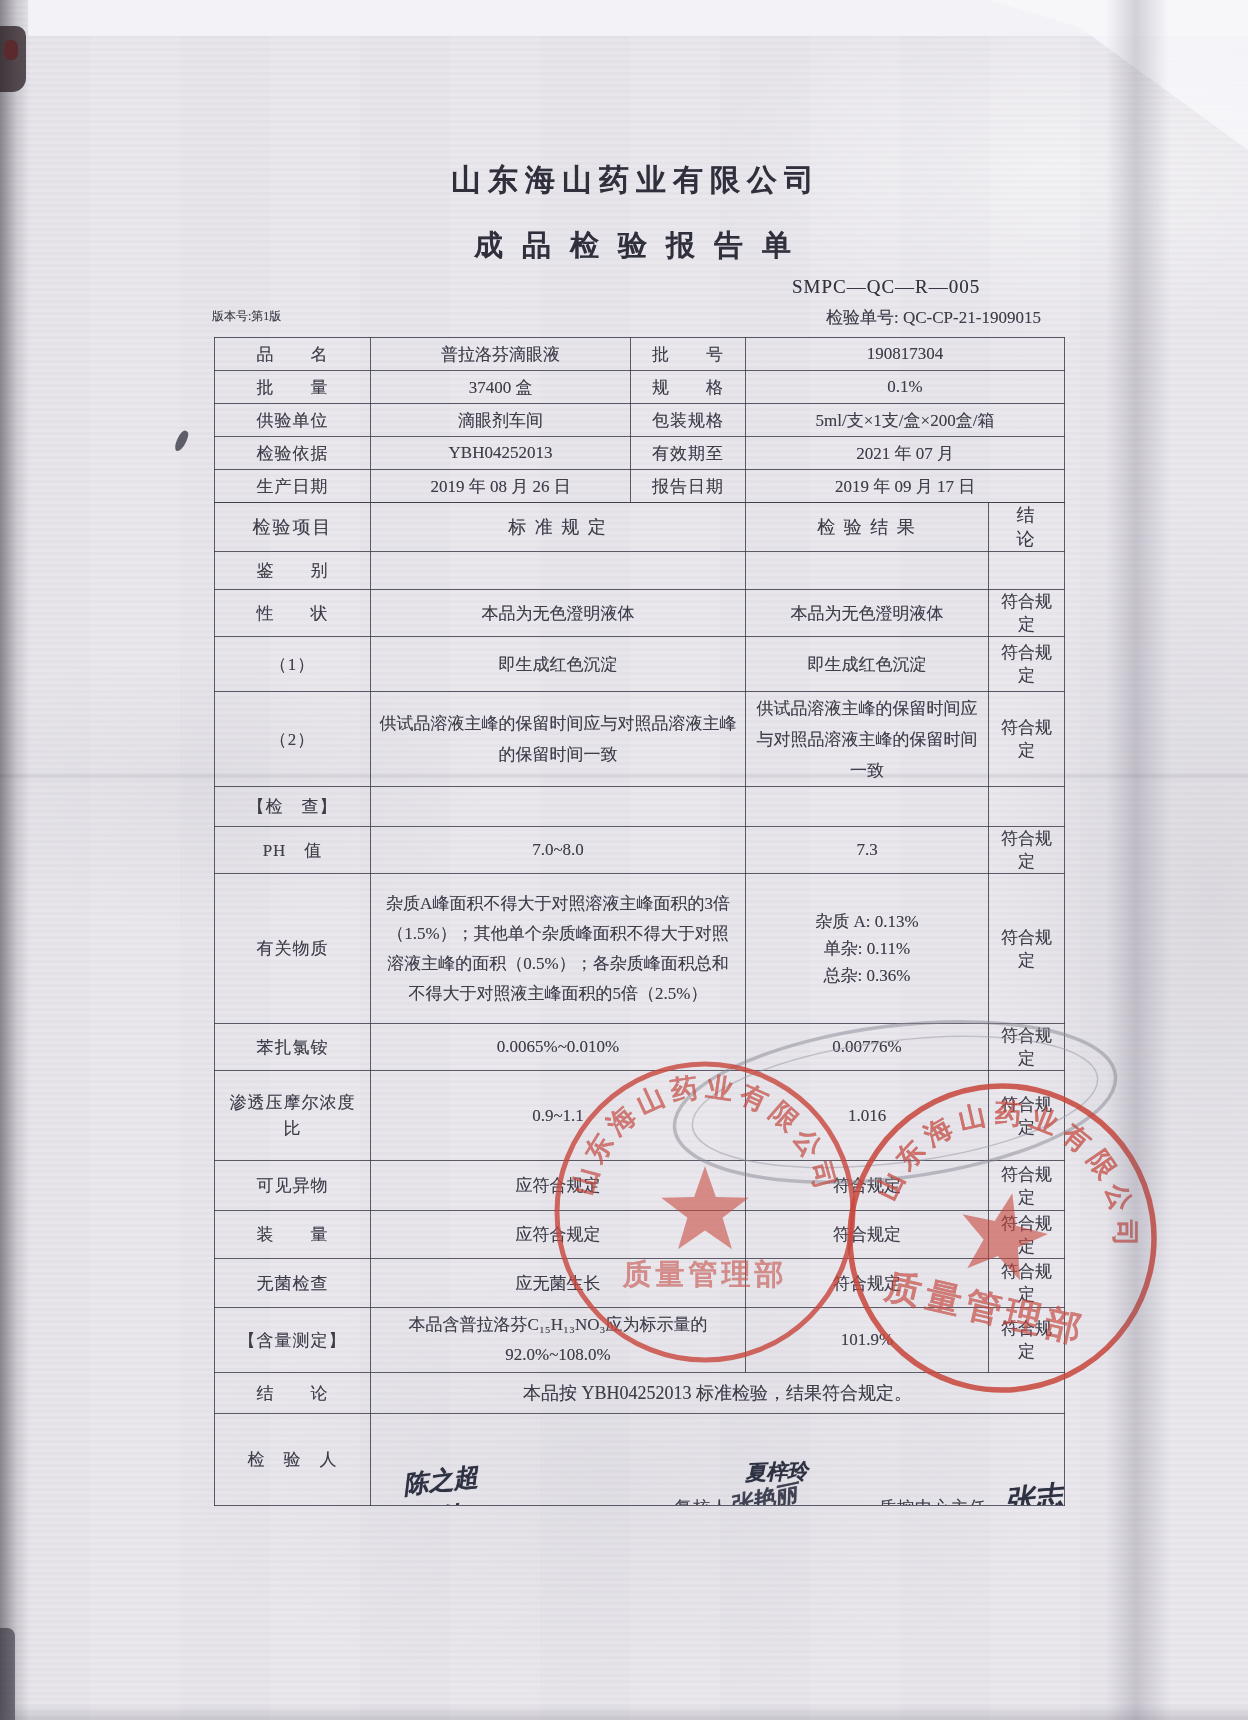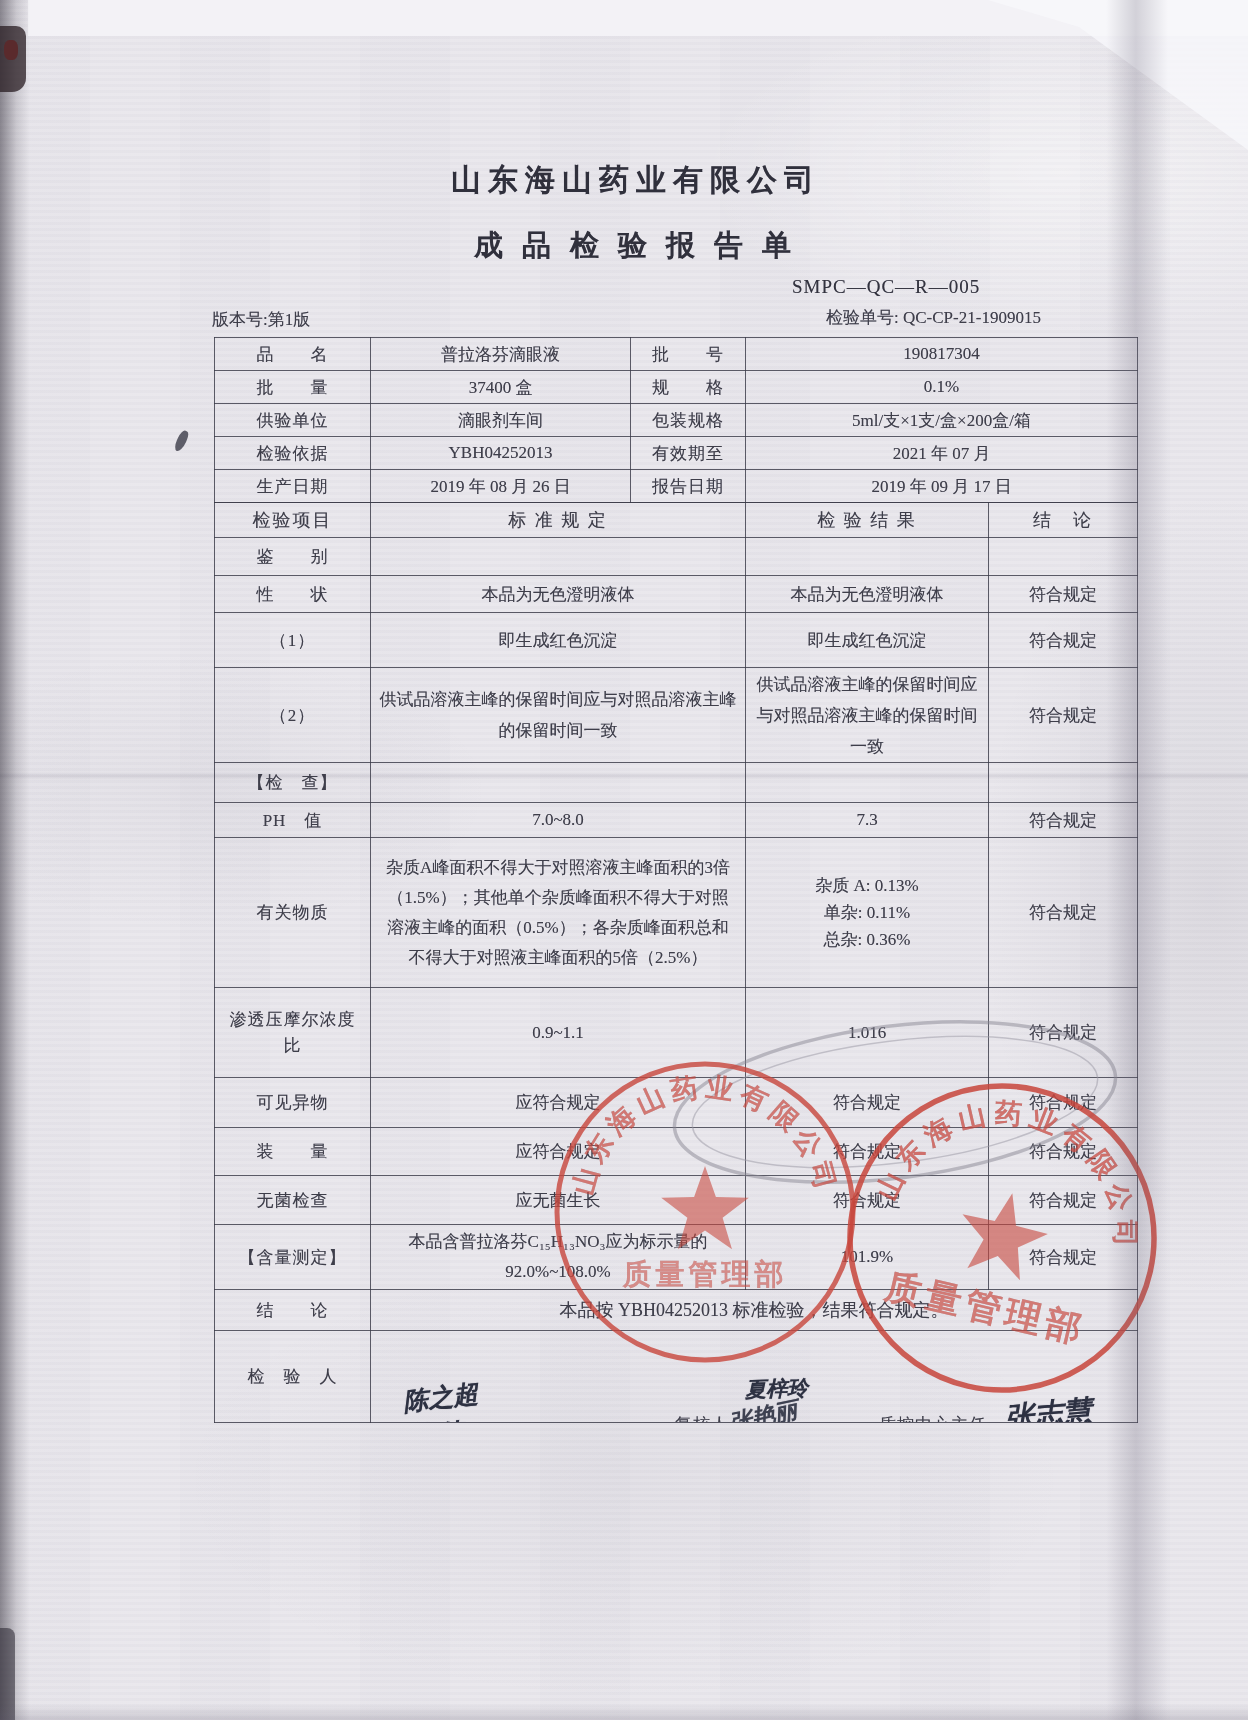--- a/index.html
+++ b/index.html
@@ -28,25 +28,25 @@
   .crease { position:absolute; left:0; right:0; top:772px; height:8px; pointer-events:none;
     background:linear-gradient(180deg, transparent, rgba(100,95,115,.12) 50%, transparent); }
 
   
   .company { position:absolute; left:0; right:0; top:160px; text-align:center;
     font-size:30px; font-weight:600; letter-spacing:7px; color:#30303c; transform:translateX(12px); }
   .doc-title { position:absolute; left:0; right:0; top:226px; text-align:center;
     font-size:29px; font-weight:600; letter-spacing:19px; color:#30303c; transform:translateX(18px); }
   .doc-code { position:absolute; left:792px; top:276px; font-size:19px; font-weight:400;
     letter-spacing:1px; color:#33333f; }
-  .version { position:absolute; left:212px; top:308px; font-size:17px; }
+  .version { position:absolute; left:212px; top:308px; font-size:12px; }
   .report-no { position:absolute; left:826px; top:306px; font-size:17px; }
 
   
-  table.t { position:absolute; left:214px; width:924px; border-collapse:collapse; table-layout:fixed;
+  table.t { position:absolute; left:214px; width:851px; border-collapse:collapse; table-layout:fixed;
     font-size:17px; color:#3e3e4a; background:transparent; }
   table.t td { border:1px solid rgba(58,58,72,.82); text-align:center; vertical-align:middle;
     padding:0 8px; overflow:hidden; }
   .info-t { top:337px; }
   .res-t  { top:502px;border-radius:15px; }
   .res-t .hdr td { font-size:18px; letter-spacing:2px; }
   td.lab { letter-spacing:1px; }
   td.narrow { padding:0 26px; line-height:26px; }
   td.std2 { padding:0 45px; line-height:31px; }
   td.res2 { padding:0 18px; line-height:31px; }
@@ -201,20 +201,26 @@
       <td class="std5">杂质A峰面积不得大于对照溶液主峰面积的3倍（1.5%）；其他单个杂质峰面积不得大于对照溶液主峰的面积（0.5%）；各杂质峰面积总和不得大于对照液主峰面积的5倍（2.5%）</td>
       <td>
         <div class="rlines">
           <span>杂质 A: 0.13%</span>
           <span>单杂: 0.11%</span>
           <span>总杂: 0.36%</span>
         </div>
       </td>
       <td>符合规定</td>
     </tr>
+    <tr style="height:40px">
+      <td class="lab">苯扎氯铵</td>
+      <td>0.0065%~0.010%</td>
+      <td>0.00776%</td>
+      <td>符合规定</td>
+    </tr>
     <tr style="height:90px">
       <td class="lab narrow">渗透压摩尔浓度比</td>
       <td>0.9~1.1</td>
       <td>1.016</td>
       <td>符合规定</td>
     </tr>
     <tr style="height:50px">
       <td class="lab">可见异物</td>
       <td>应符合规定</td>
       <td>符合规定</td>

